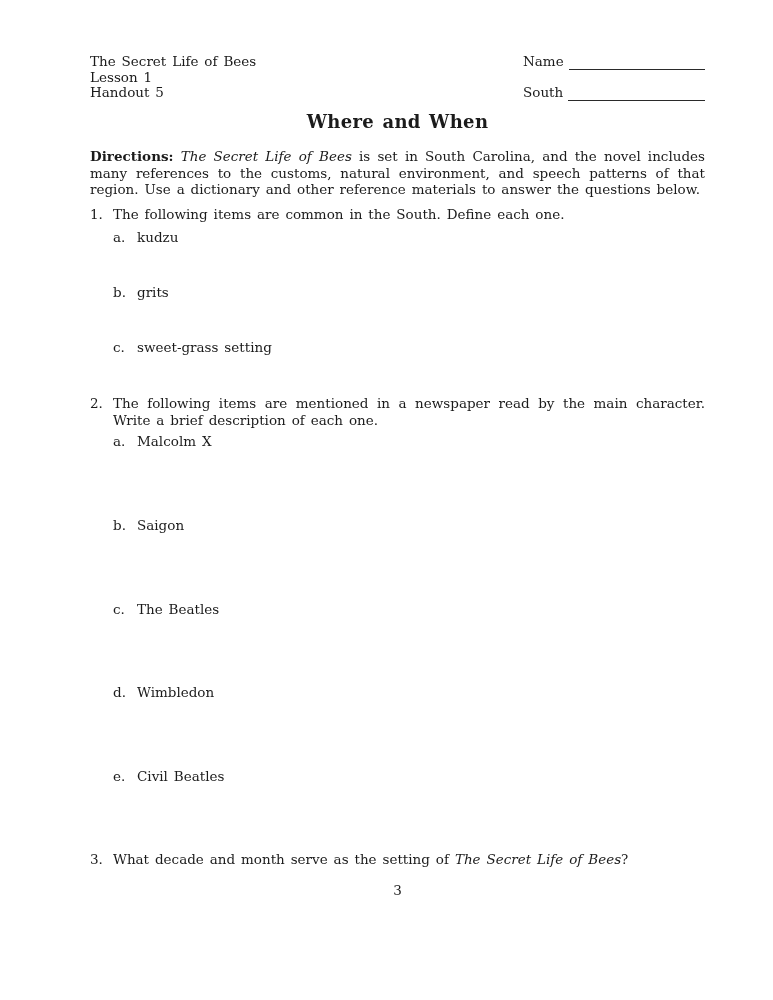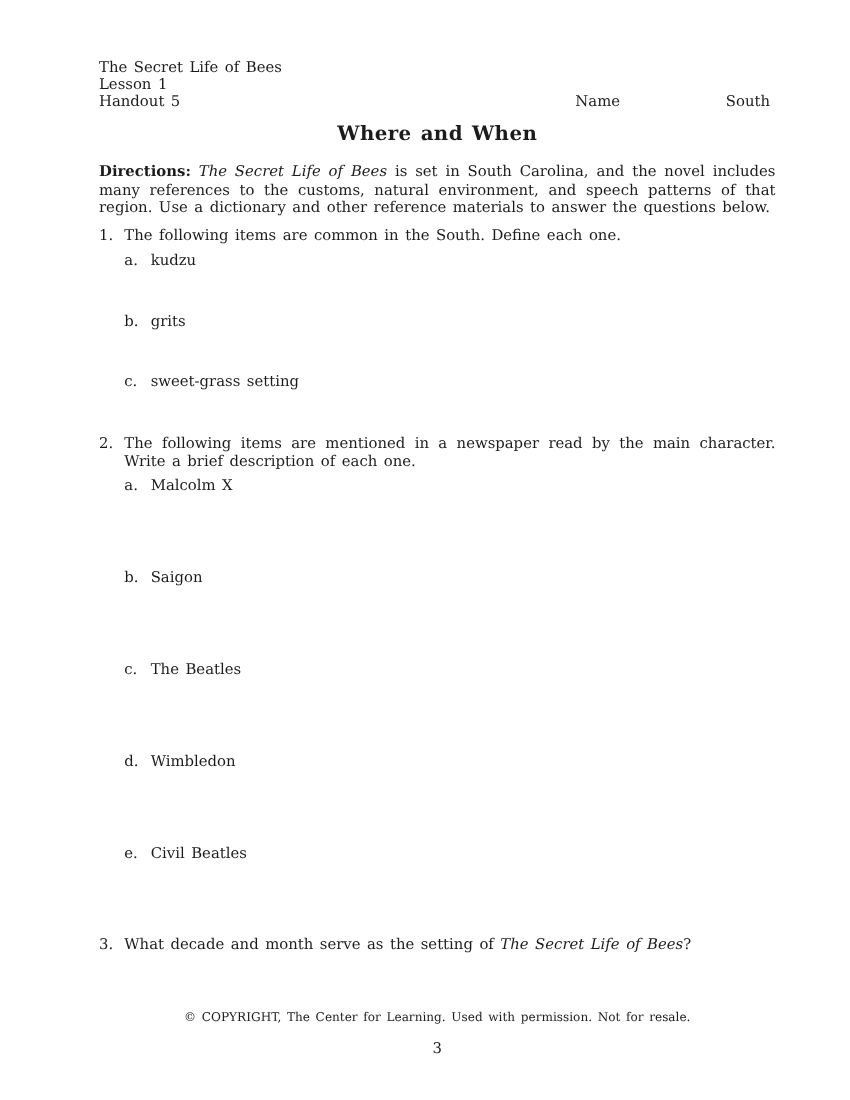--- a/index.html
+++ b/index.html
@@ -28,21 +28,21 @@
   .header {
     display: flex;
     justify-content: space-between;
     align-items: stretch;
   }
   .header-left div {
     line-height: 15.6px;
   }
   .header-right {
     display: flex;
-    flex-direction: row;
+    flex-direction: column;
     justify-content: space-between;
     width: 182px;
   }
   .blank-row {
     display: flex;
     align-items: flex-end;
     line-height: 15.6px;
     white-space: nowrap;
   }
   .blank-line {
@@ -183,16 +183,15 @@
   <div class="subitem mt-sub-lg">
     <span class="s-letter">e.</span>
     <span class="s-text">Civil Beatles</span>
   </div>
 
   <div class="question mt-q3">
     <span class="q-num">3.</span>
     <span class="q-text"><span>What decade and month serve as the setting of</span> <em>The Secret Life of Bees</em><span>?</span></span>
   </div>
 
-  <div class="footer">© COPYRIGHT, The Center for Learning. Used with permission. Not for resale.</div>
   <div class="page-number">3</div>
 
 </div>
 
 </body></html>

